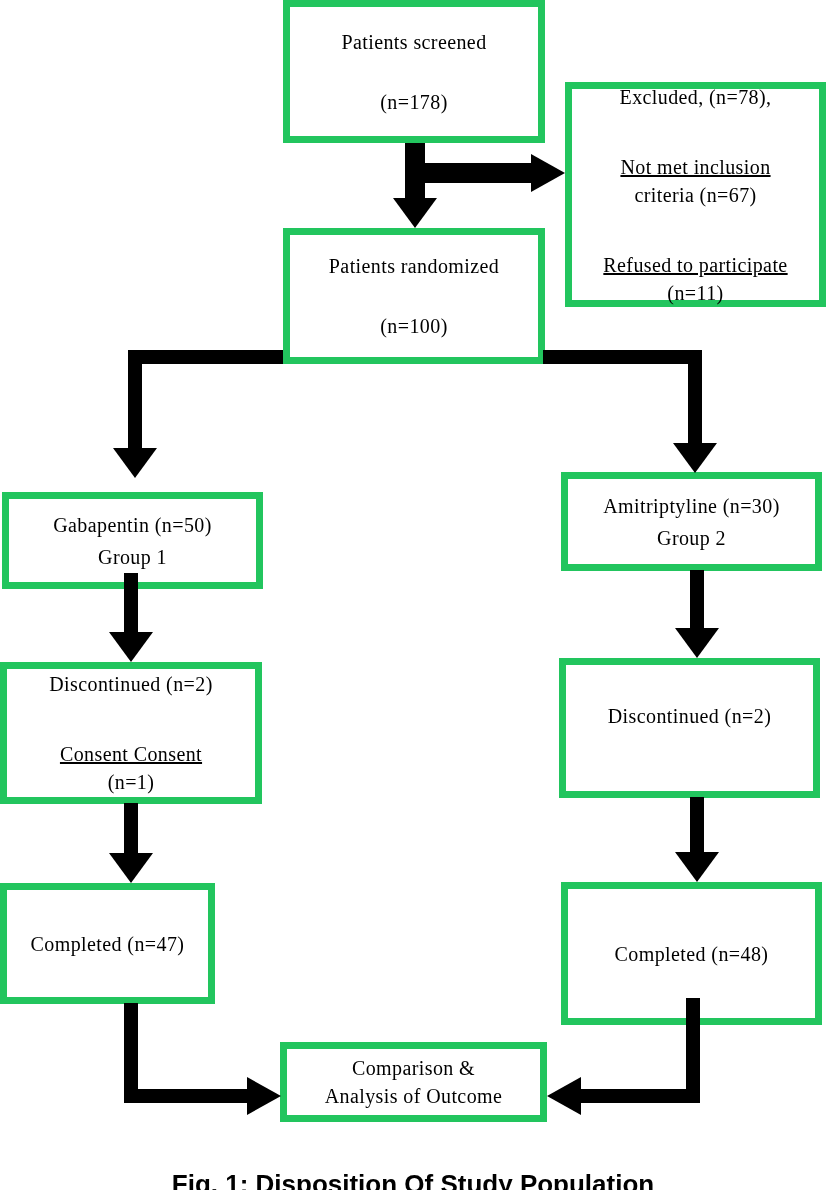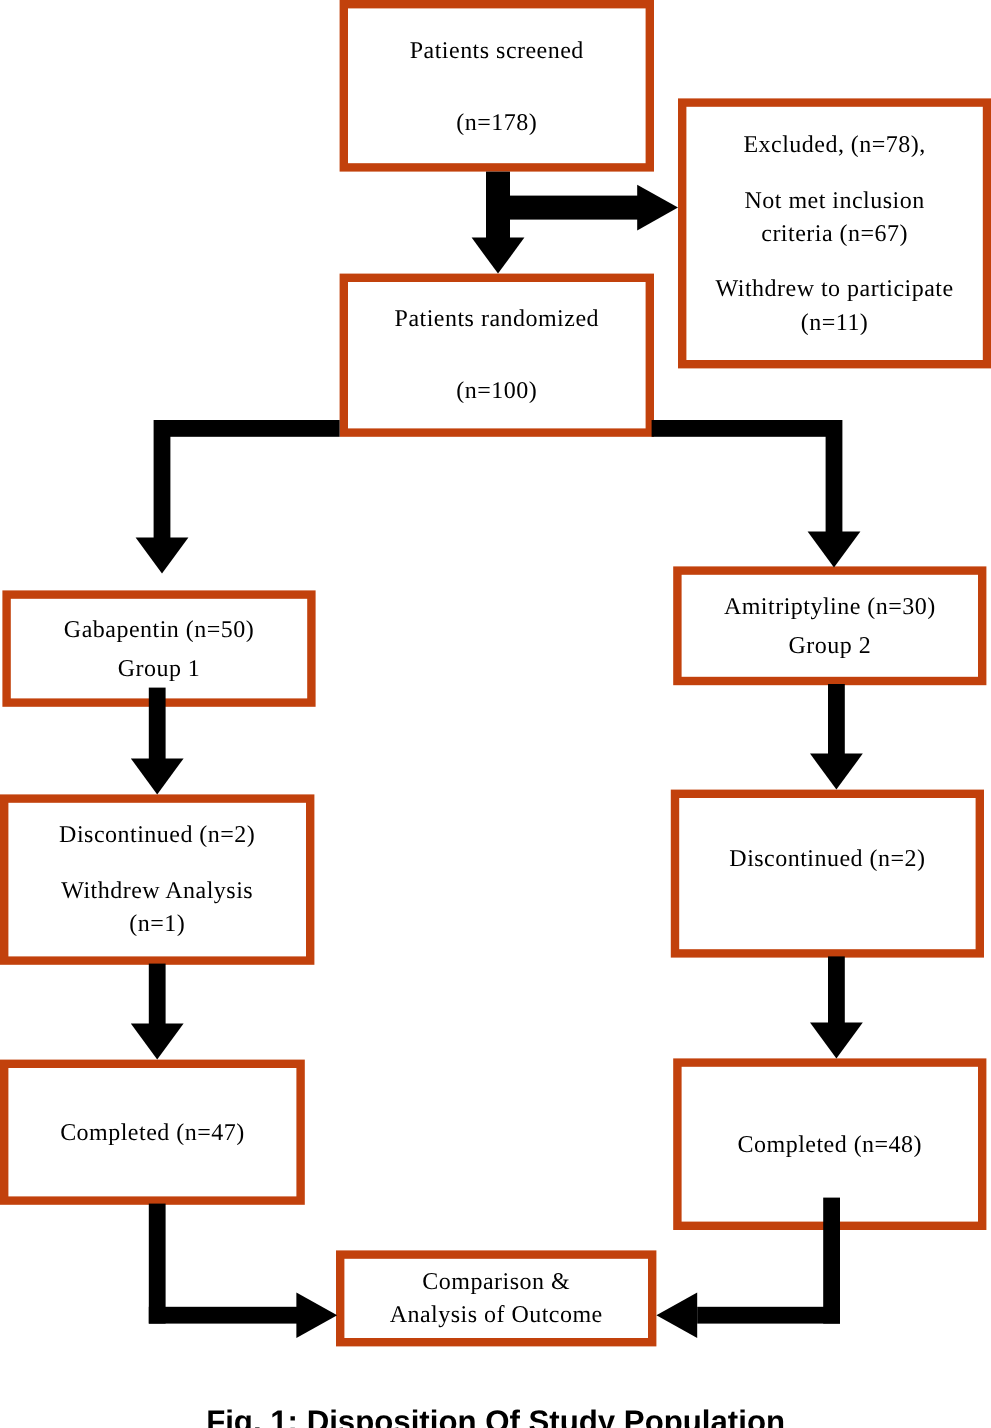--- a/index.html
+++ b/index.html
@@ -7,33 +7,33 @@
     position:relative;
     width:826px;height:1190px;
     background:#ffffff;
     overflow:hidden;
     font-family:"Liberation Serif", serif;
     color:#000000;
   }
   .box{
     position:absolute;
     box-sizing:border-box;
-    border:7px solid #c2410c;
+    border:7px solid #22c55e;
     background:#ffffff;
     display:flex;
     flex-direction:column;
     align-items:center;
     justify-content:center;
     text-align:center;
     font-size:20px;
     letter-spacing:0.4px;
   }
   .bl{line-height:28px;white-space:nowrap;}
   .gap-lg{margin-top:32px;}
-  .gap-md{margin-top:18px;}
+  .gap-md{margin-top:42px;text-decoration:underline;}
   .cline{position:absolute;background:#000000;}
   .arr{position:absolute;width:0;height:0;}
   .arr-down{
     border-left:22px solid transparent;
     border-right:22px solid transparent;
     border-top:30px solid #000000;
   }
   .arr-right{
     border-top:19px solid transparent;
     border-bottom:19px solid transparent;
@@ -61,50 +61,50 @@
 
   <div class="box" style="left:283px;top:0;width:262px;height:143px">
     <div class="bl">Patients screened</div>
     <div class="bl gap-lg">(n=178)</div>
   </div>
 
   <div class="box" style="left:565px;top:82px;width:261px;height:225px">
     <div class="bl">Excluded, (n=78),</div>
     <div class="bl gap-md">Not met inclusion</div>
     <div class="bl">criteria (n=67)</div>
-    <div class="bl gap-md">Withdrew to participate</div>
+    <div class="bl gap-md">Refused to participate</div>
     <div class="bl">(n=11)</div>
   </div>
 
   <div class="box" style="left:283px;top:228px;width:262px;height:136px">
     <div class="bl">Patients randomized</div>
     <div class="bl gap-lg">(n=100)</div>
   </div>
 
   <div class="box" style="left:2px;top:492px;width:261px;height:97px">
     <div class="bl" style="line-height:32px">Gabapentin (n=50)</div>
     <div class="bl" style="line-height:32px">Group 1</div>
   </div>
 
   <div class="box" style="left:561px;top:472px;width:261px;height:99px">
     <div class="bl" style="line-height:32px">Amitriptyline (n=30)</div>
     <div class="bl" style="line-height:32px">Group 2</div>
   </div>
 
   <div class="box" style="left:0;top:662px;width:262px;height:142px">
     <div class="bl">Discontinued (n=2)</div>
-    <div class="bl gap-md">Withdrew Analysis</div>
+    <div class="bl gap-md">Consent Consent</div>
     <div class="bl">(n=1)</div>
   </div>
 
   <div class="box" style="left:559px;top:658px;width:261px;height:140px">
     <div class="bl" style="margin-bottom:24px">Discontinued (n=2)</div>
   </div>
 
-  <div class="box" style="left:0;top:883px;width:254px;height:121px">
+  <div class="box" style="left:0;top:883px;width:215px;height:121px">
     <div class="bl">Completed (n=47)</div>
   </div>
 
   <div class="box" style="left:561px;top:882px;width:261px;height:143px">
     <div class="bl">Completed (n=48)</div>
   </div>
 
   <div class="box" style="left:280px;top:1042px;width:267px;height:80px">
     <div class="bl">Comparison &amp;</div>
     <div class="bl">Analysis of Outcome</div>

